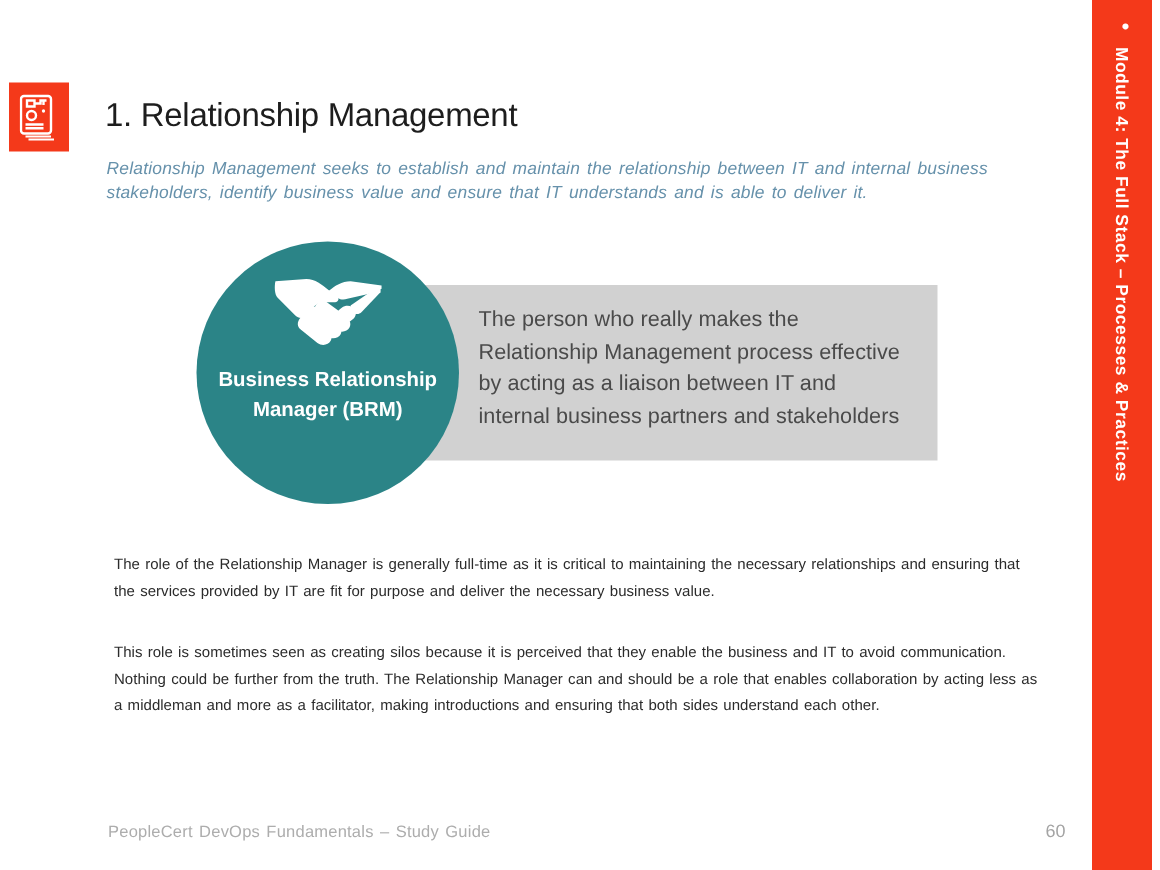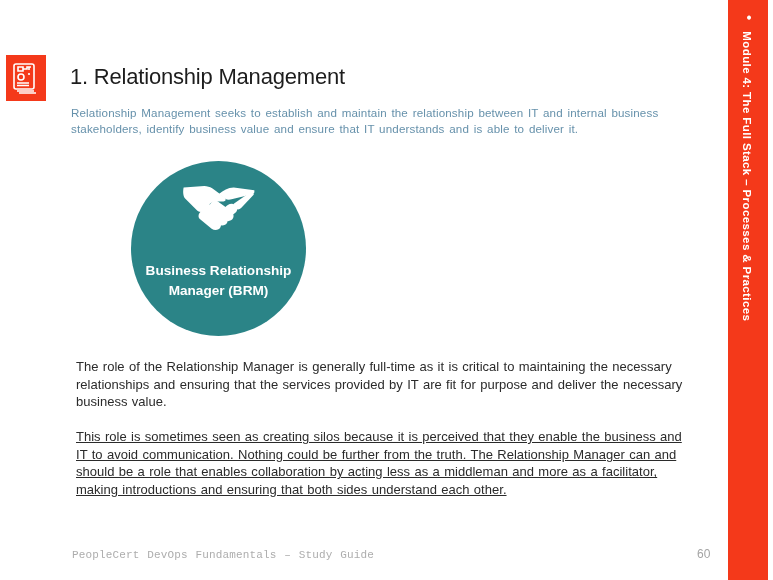--- a/index.html
+++ b/index.html
@@ -56,20 +56,21 @@
   #intro-text {
     position: absolute;
     left: 71px;
     top: 105px;
     width: 600px;
     font-size: 11.6px;
     line-height: 16px;
     color: #6691ab;
     letter-spacing: 0.15px;
     word-spacing: 1.3px;
+    font-style: italic;
   }
 
   
   #callout-box {
     position: absolute;
     left: 281px;
     top: 190px;
     width: 344px;
     height: 117px;
     background: #d1d1d1;
@@ -90,21 +91,20 @@
     position: absolute;
     left: 131px;
     top: 161px;
     width: 175px;
     height: 175px;
     border-radius: 50%;
     background: #2b8487;
     display: flex;
     flex-direction: column;
     align-items: center;
-    gap: 18px;
   }
   #handshake-icon {
     margin-top: 22px;
     width: 74px;
     height: 56px;
   }
   #handshake-icon svg { display: block; width: 100%; height: 100%; }
   #brm-label {
     margin-top: 4px;
     text-align: center;
@@ -112,39 +112,39 @@
     font-size: 13.6px;
     font-weight: bold;
     line-height: 19.5px;
   }
 
   
   .body-para {
     position: absolute;
     left: 76px;
     width: 617px;
-    font-size: 13px;
+    font-size: 10px;
     line-height: 17.6px;
     color: #2b2b2b;
     letter-spacing: 0.02px;
     word-spacing: 0.7px;
+    margin-top: 10px;
   }
   #para-1 { top: 358px; }
-  #para-2 { top: 428px; text-decoration: underline; }
+  #para-2 { top: 417px; }
 
   
   #footer-text {
     position: absolute;
     left: 72px;
     top: 549px;
     font-size: 11px;
     color: #adadad;
     letter-spacing: 0.15px;
     word-spacing: 1px;
-    font-family: Liberation Mono, monospace;
   }
   #footer-page {
     position: absolute;
     left: 697px;
     top: 547px;
     font-size: 12px;
     color: #a4a4a4;
   }
 
   
@@ -206,20 +206,23 @@
       <g fill="none" stroke="#ffffff" stroke-width="1.4">
         <path d="M4 29 h17 M6 31 h17"></path>
       </g>
     </svg>
   </div>
 
   <div id="page-title">1. Relationship Management</div>
 
   <div id="intro-text">Relationship Management seeks to establish and maintain the relationship between IT and internal business stakeholders, identify business value and ensure that IT understands and is able to deliver it.</div>
 
+  <div id="callout-box">
+    <div id="callout-text">The person who really makes the Relationship Management process effective by acting as a liaison between IT and internal business partners and stakeholders</div>
+  </div>
 
   <div id="brm-circle">
     <div id="handshake-icon">
       <svg viewBox="0 0 100 76" aria-hidden="true">
         <g fill="#ffffff">
 
           <path d="M2 6 L30 4 C38 4 44 9 50 14 L58 20 C60 22 59 25 56 25 L44 25 C41 25 39 27 37 29 L30 37 C27 40 23 40 20 37 L4 21 C1 18 1 10 2 6 Z"></path>
 
           <path d="M98 10 L70 6 C62 6 56 10 50 15 L58 21 C61 23 64 23 67 22 L84 18 C90 17 96 15 98 13 Z"></path>
 

